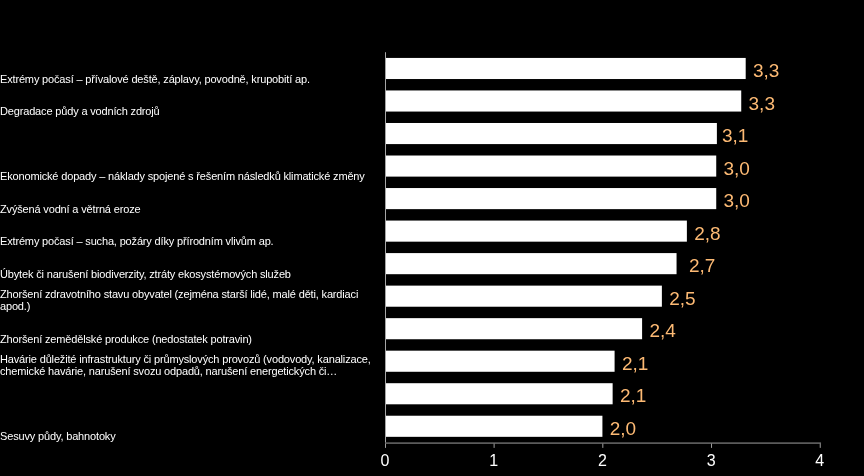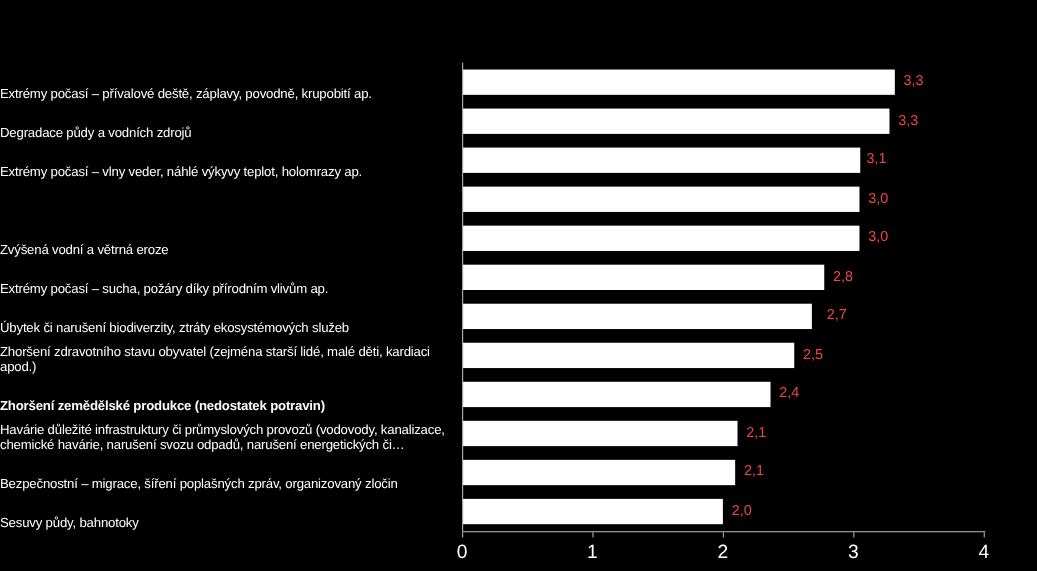--- a/index.html
+++ b/index.html
@@ -6,21 +6,21 @@
   html,body{margin:0;padding:0;}
   body{width:864px;height:476px;background:#000000;overflow:hidden;
        font-family:"Liberation Sans",sans-serif;color:#ffffff;
        -webkit-font-smoothing:antialiased;}
   #stage{position:relative;width:864px;height:476px;background:#000000;overflow:hidden;}
   #plot-svg{position:absolute;left:0;top:0;width:864px;height:476px;}
 
   .cat-label{position:absolute;left:0px;width:374.8px;text-align:left;
              font-size:11px;letter-spacing:-0.16px;line-height:12px;color:#ffffff;
              transform:translateZ(0);}
-  .bar-value{position:absolute;font-size:12px;color:#ef4444;line-height:1;white-space:nowrap;
+  .bar-value{position:absolute;font-size:19px;color:#fdba74;line-height:1;white-space:nowrap;
              transform:translateZ(0);}
   .tick-label{position:absolute;font-size:16px;color:#ffffff;text-align:center;line-height:1;
              transform:translateZ(0);}
 </style>
 </head>
 <body>
 
 <div id="stage">
 
   <svg id="plot-svg" width="864" height="476" viewBox="0 0 864 476" shape-rendering="auto">
@@ -59,31 +59,30 @@
 <div class="tick-label" style="left: 355px; width: 60px; top: 453px;">0</div>
     <div class="tick-label" style="left: 463.707px; width: 60px; top: 453px;">1</div>
     <div class="tick-label" style="left: 572.414px; width: 60px; top: 453px;">2</div>
     <div class="tick-label" style="left: 681.121px; width: 60px; top: 453px;">3</div>
     <div class="tick-label" style="left: 789.828px; width: 60px; top: 453px;">4</div>
     <div class="bar-value" style="left: 752.99px; top: 60.9835px;">3,3</div>
     <div class="cat-label" style="bottom: 391.416px;">Extrémy počasí – přívalové deště, záplavy, povodně, krupobití ap.</div>
     <div class="bar-value" style="left: 748.533px; top: 93.5105px;">3,3</div>
     <div class="cat-label" style="bottom: 358.889px;">Degradace půdy a vodních zdrojů</div>
     <div class="bar-value" style="left: 722px; top: 126.037px;">3,1</div>
-    <div class="cat-label" style="bottom: 326.363px;">Extrémy počasí – vlny veder, náhlé výkyvy teplot, holomrazy ap.</div>
     <div class="bar-value" style="left: 723.53px; top: 158.565px;">3,0</div>
+    <div class="cat-label" style="bottom: 293.836px;">Ekonomické dopady – náklady spojené s řešením následků klimatické změny</div>
     <div class="bar-value" style="left: 723.53px; top: 191.091px;">3,0</div>
     <div class="cat-label" style="bottom: 261.308px;">Zvýšená vodní a větrná eroze</div>
     <div class="bar-value" style="left: 694.179px; top: 223.619px;">2,8</div>
     <div class="cat-label" style="bottom: 228.781px;">Extrémy počasí – sucha, požáry díky přírodním vlivům ap.</div>
     <div class="bar-value" style="left: 689px; top: 256.146px;">2,7</div>
     <div class="cat-label" style="bottom: 196.254px;">Úbytek či narušení biodiverzity, ztráty ekosystémových služeb</div>
     <div class="bar-value" style="left: 669.177px; top: 288.673px;">2,5</div>
     <div class="cat-label" style="bottom: 163.727px;">Zhoršení zdravotního stavu obyvatel (zejména starší lidé, malé děti, kardiaci apod.)</div>
     <div class="bar-value" style="left: 649.392px; top: 321.2px;">2,4</div>
-    <div class="cat-label" style="bottom: 131.2px; font-weight: bold;">Zhoršení zemědělské produkce (nedostatek potravin)</div>
+    <div class="cat-label" style="bottom: 131.2px;">Zhoršení zemědělské produkce (nedostatek potravin)</div>
     <div class="bar-value" style="left: 621.889px; top: 353.726px;">2,1</div>
     <div class="cat-label" style="bottom: 98.6735px;">Havárie důležité infrastruktury či průmyslových provozů (vodovody, kanalizace, chemické havárie, narušení svozu odpadů, narušení energetických či…</div>
     <div class="bar-value" style="left: 619.932px; top: 386.253px;">2,1</div>
-    <div class="cat-label" style="bottom: 66.1465px;">Bezpečnostní – migrace, šíření poplašných zpráv, organizovaný zločin</div>
     <div class="bar-value" style="left: 609.714px; top: 418.781px;">2,0</div>
     <div class="cat-label" style="bottom: 33.6195px;">Sesuvy půdy, bahnotoky</div>
   </div>
 
 </body></html>

